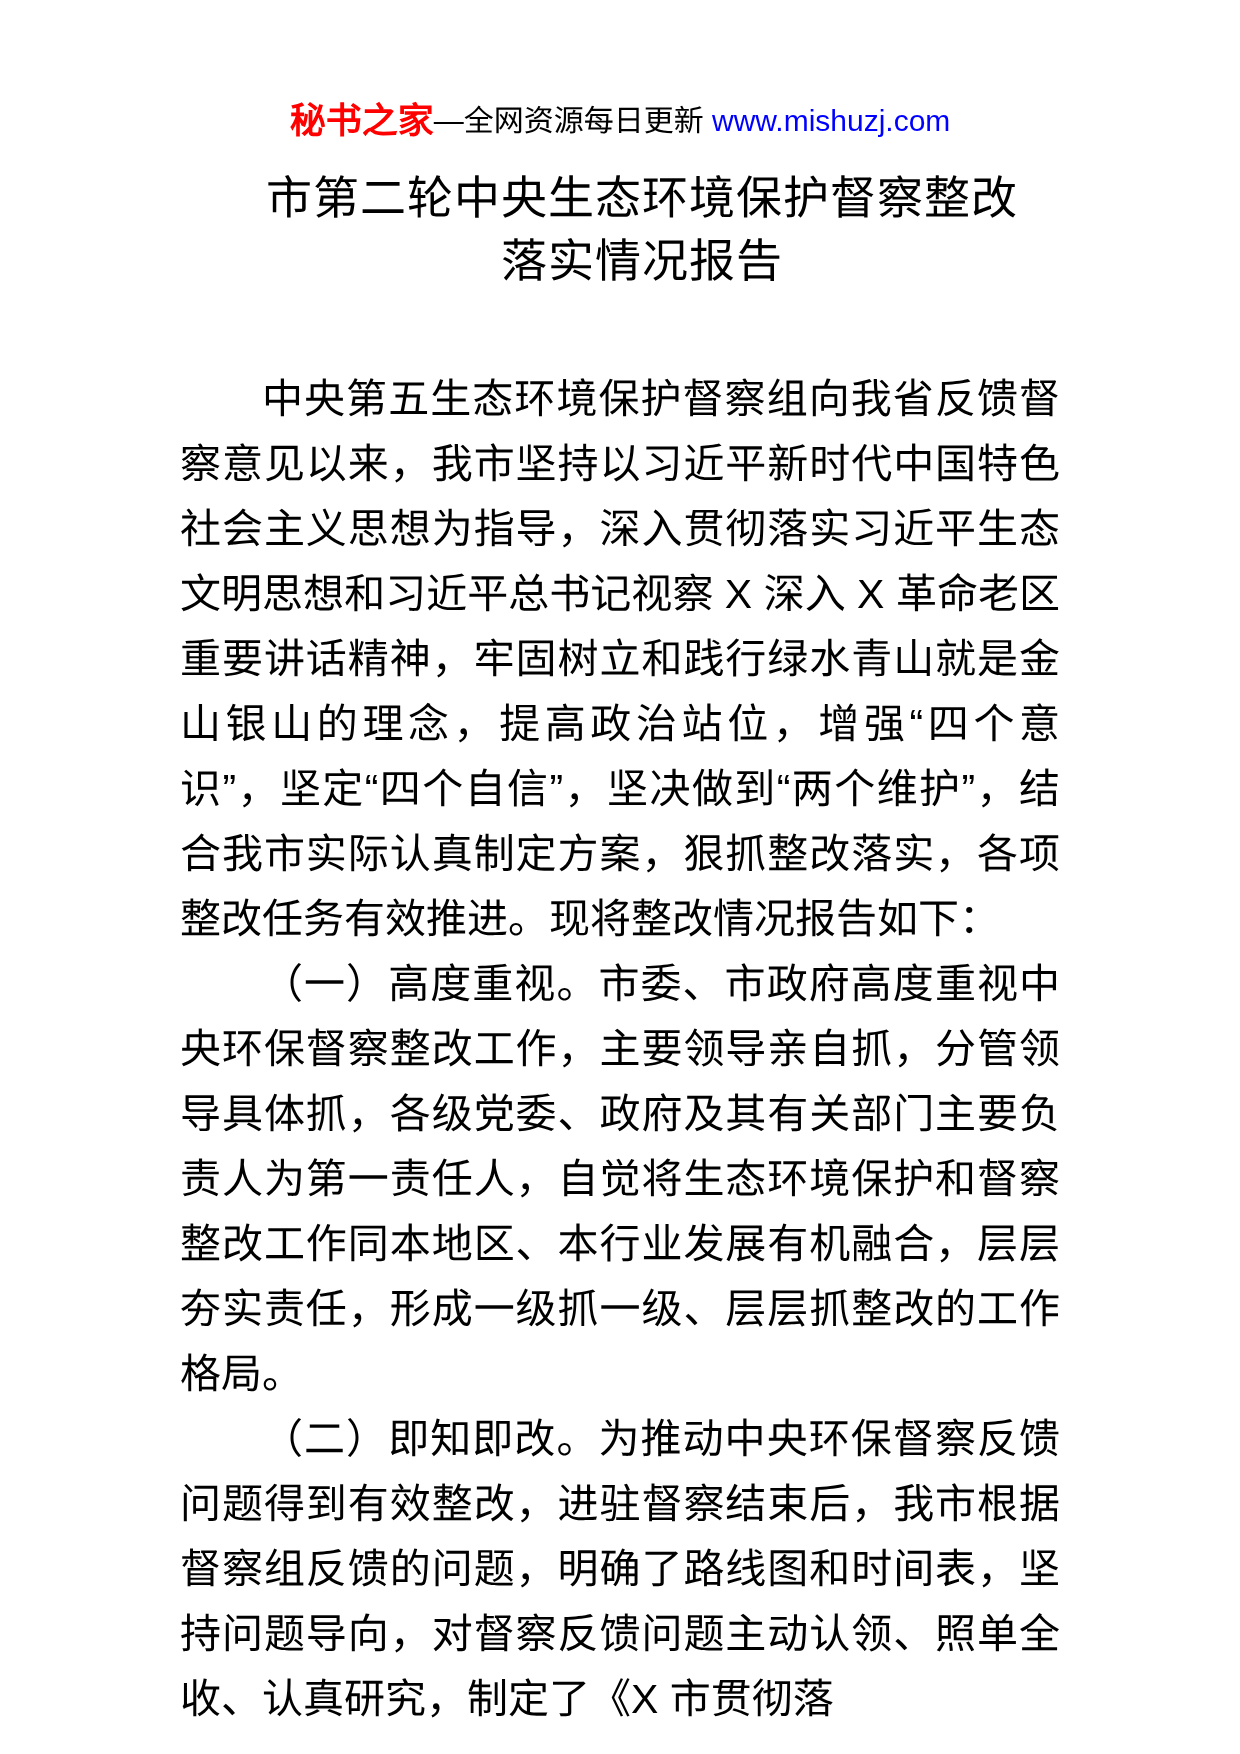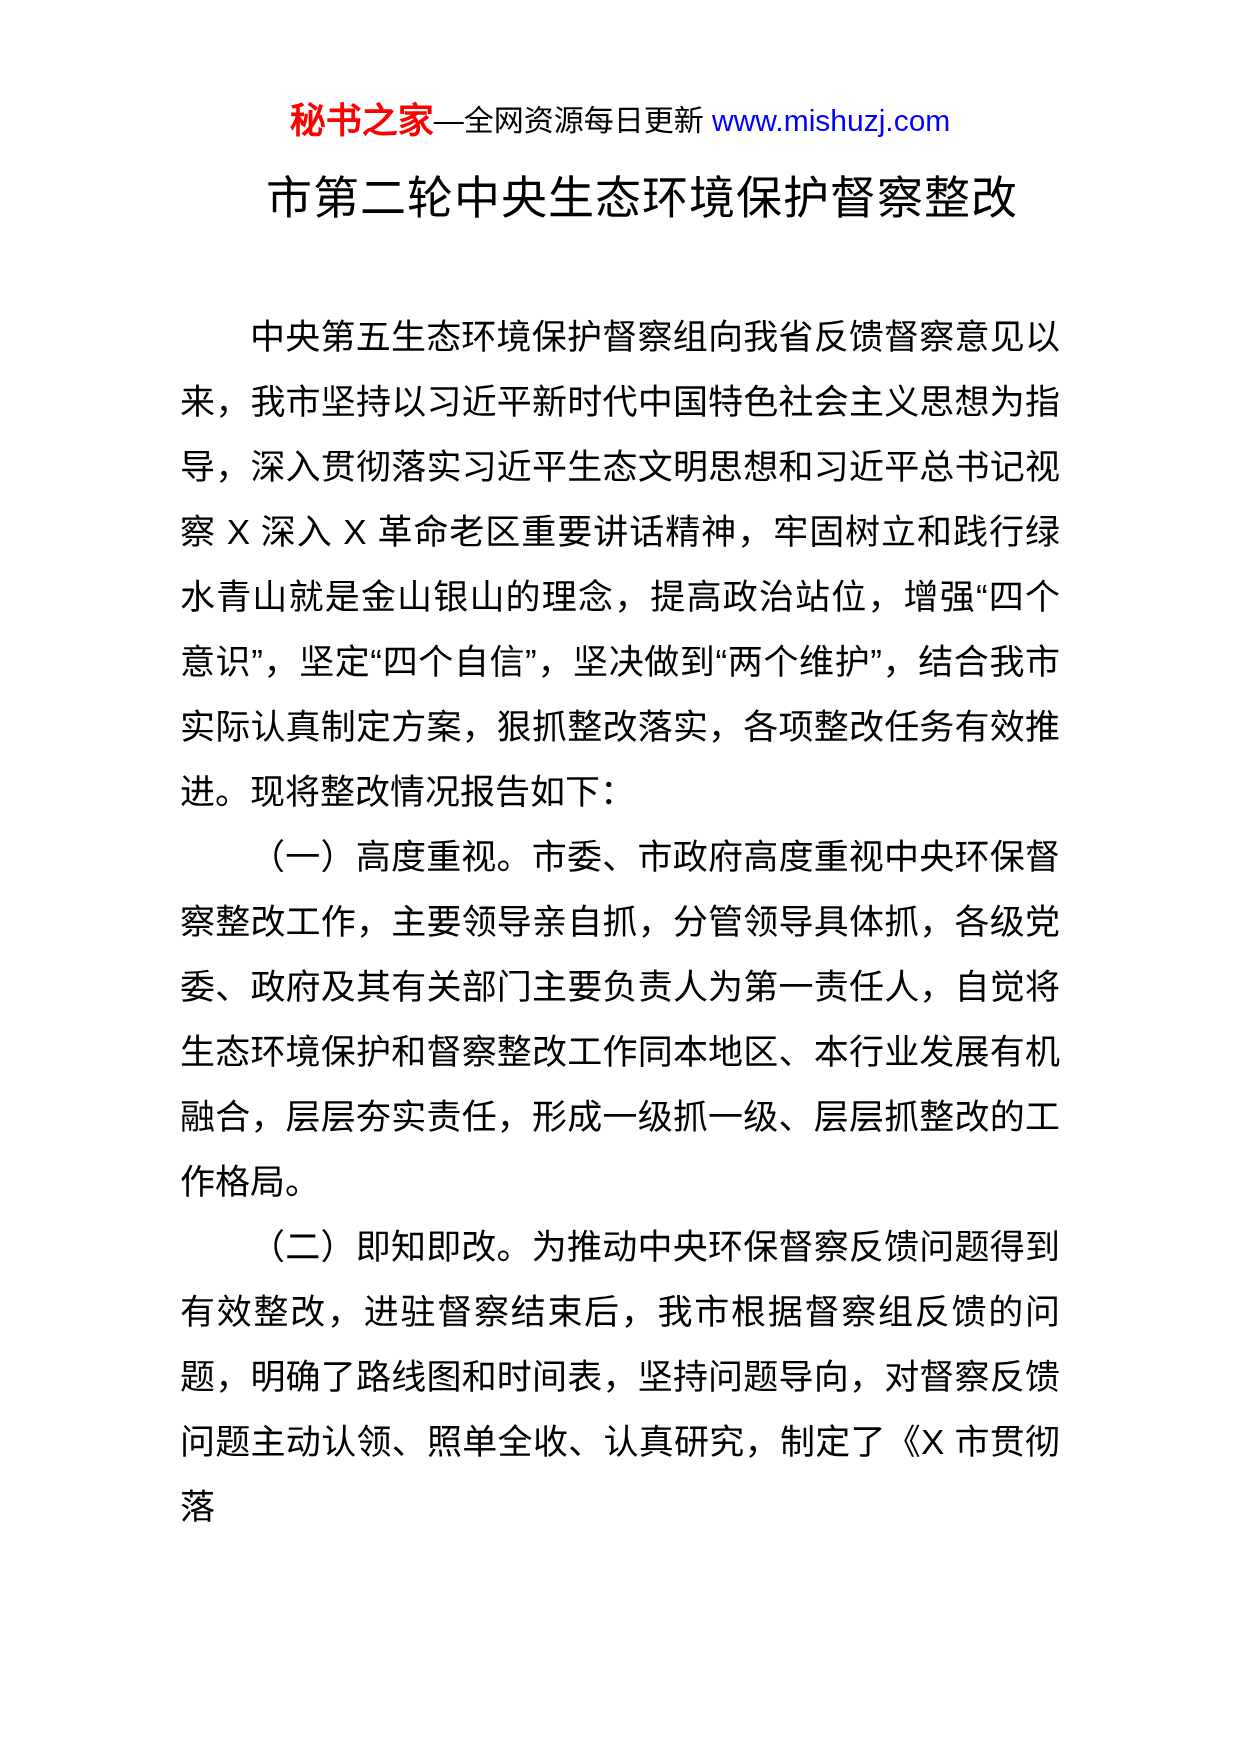--- a/index.html
+++ b/index.html
@@ -53,41 +53,42 @@
   }
   .doc-title .title-line {
     display: block;
     padding-left: 44px;
   }
   
   .doc-body {
     margin: 74px 180px 0 180px;
     width: 880px;
     text-align: justify;
-    font-size: 35px;
+    font-size: 41px;
     line-height: 65px;
   }
   .doc-body p {
     margin: 0;
     padding: 0;
     text-indent: 2em;
     word-break: break-all;
   }
 </style>
 </head>
 <body>
 
 <div class="page">
 
   <div class="promo-header">
     <span class="promo-brand">秘书之家</span><span class="promo-tagline">—全网资源每日更新 </span><a class="promo-url">www.mishuzj.com</a>
   </div>
 
   <h1 class="doc-title">
     <span class="title-line">市第二轮中央生态环境保护督察整改</span>
+    <span class="title-line">落实情况报告</span>
   </h1>
 
   <div class="doc-body">
     <p>中央第五生态环境保护督察组向我省反馈督察意见以来，我市坚持以习近平新时代中国特色社会主义思想为指导，深入贯彻落实习近平生态文明思想和习近平总书记视察 X 深入 X 革命老区重要讲话精神，牢固树立和践行绿水青山就是金山银山的理念，提高政治站位，增强“四个意识”，坚定“四个自信”，坚决做到“两个维护”，结合我市实际认真制定方案，狠抓整改落实，各项整改任务有效推进。现将整改情况报告如下：</p>
     <p>（一）高度重视。市委、市政府高度重视中央环保督察整改工作，主要领导亲自抓，分管领导具体抓，各级党委、政府及其有关部门主要负责人为第一责任人，自觉将生态环境保护和督察整改工作同本地区、本行业发展有机融合，层层夯实责任，形成一级抓一级、层层抓整改的工作格局。</p>
     <p>（二）即知即改。为推动中央环保督察反馈问题得到有效整改，进驻督察结束后，我市根据督察组反馈的问题，明确了路线图和时间表，坚持问题导向，对督察反馈问题主动认领、照单全收、认真研究，制定了《X 市贯彻落</p>
   </div>
 
 </div>
 

